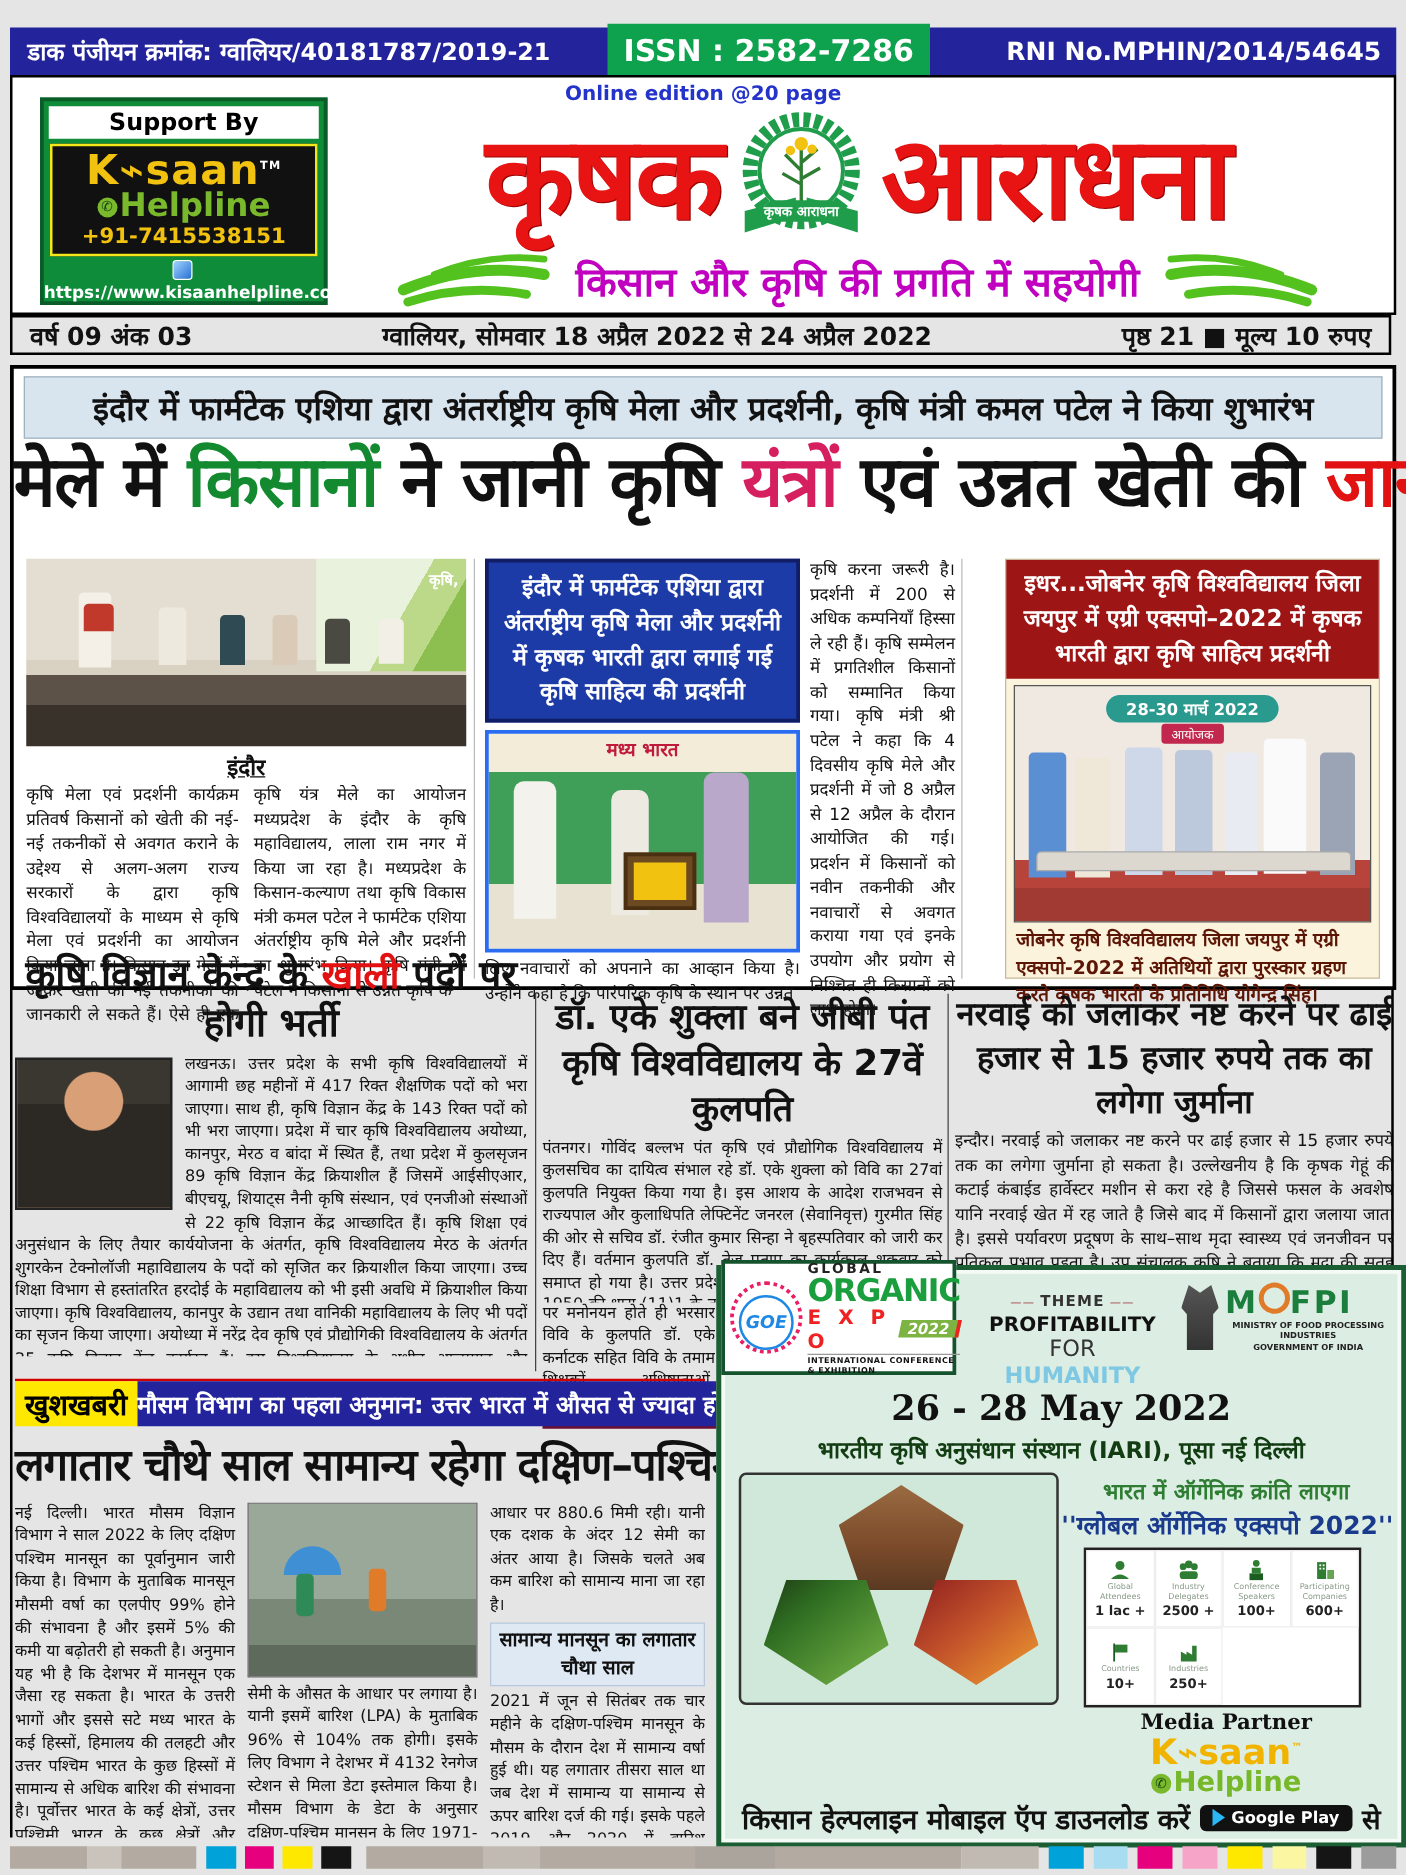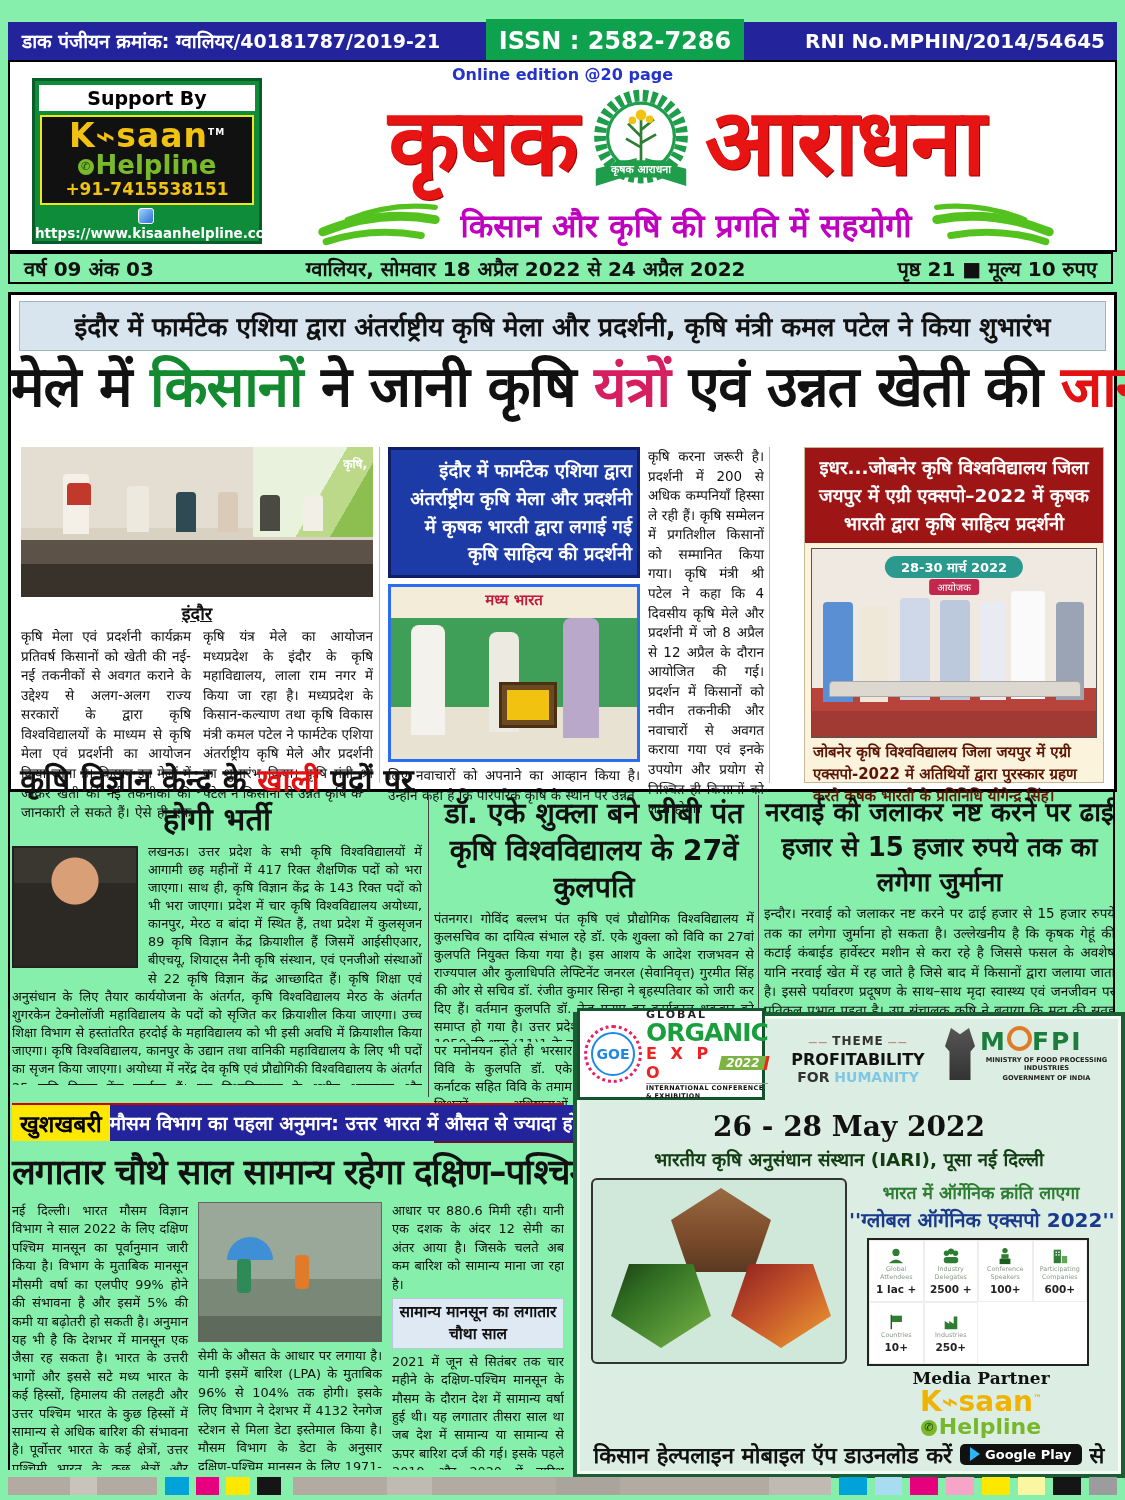--- a/index.html
+++ b/index.html
@@ -1,16 +1,16 @@
 <!DOCTYPE html>
 <html><head>
 <meta charset="utf-8">
 <style>
   html,body{margin:0;padding:0;background:#fff;}
-  .sheet{position:relative;width:1125px;height:1500px;background:#86efac;overflow:hidden;
+  .sheet{position:relative;width:1125px;height:1500px;background:#e5e5e5;overflow:hidden;
          font-family:"DejaVu Sans","Liberation Sans",sans-serif;color:#111;}
   .abs{position:absolute;}
   .jt{text-align:justify;}
 
   
   .topbar{left:8px;top:22px;width:1109px;height:38px;background:#23239b;display:flex;align-items:center;}
   .topbar .postal{color:#fff;font-weight:bold;font-size:19px;padding-left:14px;white-space:nowrap;}
   .issn-box{position:absolute;left:478px;top:-3px;width:258px;height:44px;background:#0fa24e;
             display:flex;align-items:center;justify-content:center;color:#fff;font-weight:bold;font-size:24px;}
   .topbar .rni{color:#fff;font-weight:bold;font-size:20px;margin-left:auto;padding-right:12px;white-space:nowrap;}
@@ -60,21 +60,21 @@
   .ts-c4{flex:1;background:#fcf3dd;border:1px solid #c8b89a;margin-left:26px;}
   .body-txt{font-size:13.5px;line-height:1.45;}
   .ph{position:relative;overflow:hidden;}
   .ph1{height:150px;background:linear-gradient(#e4ded2 0 54%,#d9d2c2 54% 62%,#5c5248 62% 78%,#39322b 78% 100%);}
   .ph1 .backdrop{position:absolute;right:0;top:0;width:34%;height:60%;background:linear-gradient(120deg,#e9f2dc 0 55%,#bcd98a 55% 75%,#8cbf4f 75%);}
   .ph1 .ptxt{position:absolute;right:6px;top:8px;color:#fff;font-size:12px;font-weight:bold;}
   .pperson{position:absolute;border-radius:4px 4px 0 0;}
   .loc{text-align:center;font-weight:bold;font-size:18px;text-decoration:underline;margin:4px 0 2px;}
   .t2col{columns:2;column-gap:12px;height:245px;overflow:hidden;}
   .bluebox{background:#1d3ba6;border:3px solid #111e66;color:#fff;font-weight:bold;font-size:18.5px;
-           line-height:1.5;text-align:right;padding:7px 5px;}
+           line-height:1.5;text-align:center;padding:7px 5px;}
   .ph2{height:172px;border:3px solid #2a6df0;margin-top:6px;background:linear-gradient(#f3ecd8 0 18%,#3f9e58 18% 70%,#e8e2d2 70%);}
   .ph2 .band{position:absolute;left:0;right:0;top:2px;text-align:center;color:#c01a3a;font-weight:bold;font-size:15px;}
   .ph2 .plaque{position:absolute;left:44%;top:55%;width:52px;height:40px;background:#6b4a22;border:3px solid #4a2f10;}
   .ph2 .plaque:after{content:"";position:absolute;inset:5px;background:#f2c211;}
   .undertext{font-size:13.5px;line-height:1.45;margin-top:4px;}
   .redhead{background:#9e1515;color:#fff;font-weight:bold;font-size:18.5px;line-height:1.5;text-align:center;padding:6px 6px;}
   .ph3{height:188px;margin:5px 6px 0;border:1px solid #555;background:linear-gradient(#efe9e2 0 74%,#b8433a 74% 86%,#a03a32 86%);padding-left:35px;}
   .pill{position:absolute;left:50%;transform:translateX(-50%);top:7px;background:#2a9a8f;color:#fff;font-weight:bold;
         font-size:13px;padding:2px 16px;border-radius:12px;white-space:nowrap;}
   .ayojak{position:absolute;left:50%;transform:translateX(-50%);top:30px;background:#c2274d;color:#fff;font-size:10px;
@@ -117,34 +117,34 @@
   .umbrella{position:absolute;left:28px;top:34px;width:46px;height:23px;background:#3f8fd4;border-radius:46px 46px 0 0;}
   .fig{position:absolute;width:14px;height:34px;border-radius:4px;}
   .subhead{background:#dfe9f4;border:1px solid #b8c8da;font-weight:bold;font-size:15.5px;text-align:center;
            padding:2px 2px;margin:4px 0;}
 
   
   .adbox{left:573px;top:1012px;width:544px;height:458px;background:#dcede3;border:4px solid #1b5e34;
          box-shadow:inset 0 0 0 3px #f4fbf6;}
   .goe-box{left:577px;top:1008px;width:188px;height:92px;background:#fff;border:3px solid #14532d;z-index:5;
            display:flex;align-items:center;padding:2px 4px;box-sizing:border-box;gap:4px;}
-  .goe-circle{width:52px;height:52px;border-radius:50%;border:3px dotted #e91e63;display:flex;align-items:center;justify-content:center;flex:0 0 auto;}
+  .goe-circle{width:52px;height:52px;border-radius:50%;border:3px dotted #e91e63;display:flex;align-items:flex-end;justify-content:center;flex:0 0 auto;font-style:italic;}
   .goe-inner{width:40px;height:40px;border-radius:50%;border:2px solid #1e88e5;color:#1e88e5;font-weight:bold;
              font-size:14px;display:flex;align-items:center;justify-content:center;}
   .goe-l1{font-size:11px;font-weight:bold;color:#222;letter-spacing:2px;}
   .goe-l2{font-size:25px;font-weight:bold;color:#1b9e3e;line-height:.95;letter-spacing:-1px;}
   .goe-l3row{display:flex;align-items:center;gap:4px;}
   .goe-l3{font-size:16px;font-weight:bold;color:#e22;letter-spacing:4px;}
   .goe-year{background:#7cb342;color:#fff;font-weight:bold;font-size:12px;padding:0 6px;transform:skewX(-12deg);border-right:3px solid #e22;}
   .goe-l4{font-size:6.4px;font-weight:bold;color:#111;border-top:1px solid #999;margin-top:1px;letter-spacing:.4px;}
   .theme-blk{position:absolute;left:206px;top:18px;width:150px;text-align:center;}
   .theme-lab{font-size:12px;font-weight:bold;color:#333;letter-spacing:1px;}
   .theme-lab:before,.theme-lab:after{content:"——";color:#b88;font-size:9px;margin:0 4px;}
   .theme-l1{font-size:16px;font-weight:bold;color:#111;margin-top:2px;}
-  .theme-l2{font-size:14px;font-weight:bold;color:#333;}
+  .theme-l2{font-size:18px;font-weight:normal;color:#333;}
   .theme-l2 b{color:#7ec8e3;}
   .mofpi{position:absolute;right:8px;top:10px;width:168px;display:flex;gap:5px;align-items:center;}
   .emblem{width:30px;height:52px;background:linear-gradient(#555,#333);border-radius:6px 6px 2px 2px;flex:0 0 auto;
           clip-path:polygon(15% 100%,15% 45%,0 35%,20% 0,50% 12%,80% 0,100% 35%,85% 45%,85% 100%);}
   .mofpi-name{font-size:25px;font-weight:bold;color:#1b7e3c;letter-spacing:2px;line-height:1;}
   .mofpi-o{display:inline-block;width:17px;height:17px;border:4px solid #e07b2a;border-radius:50%;vertical-align:-1px;}
   .mofpi-txt{font-size:6.6px;font-weight:bold;color:#222;text-align:center;margin-top:2px;}
   .ad-date{position:absolute;left:0;right:0;top:94px;text-align:center;font-family:"DejaVu Serif","Liberation Serif",serif;
            font-weight:bold;font-size:28px;color:#111;}
   .ad-venue{position:absolute;left:0;right:0;top:130px;text-align:center;font-weight:bold;font-size:18.5px;color:#123d12;}

